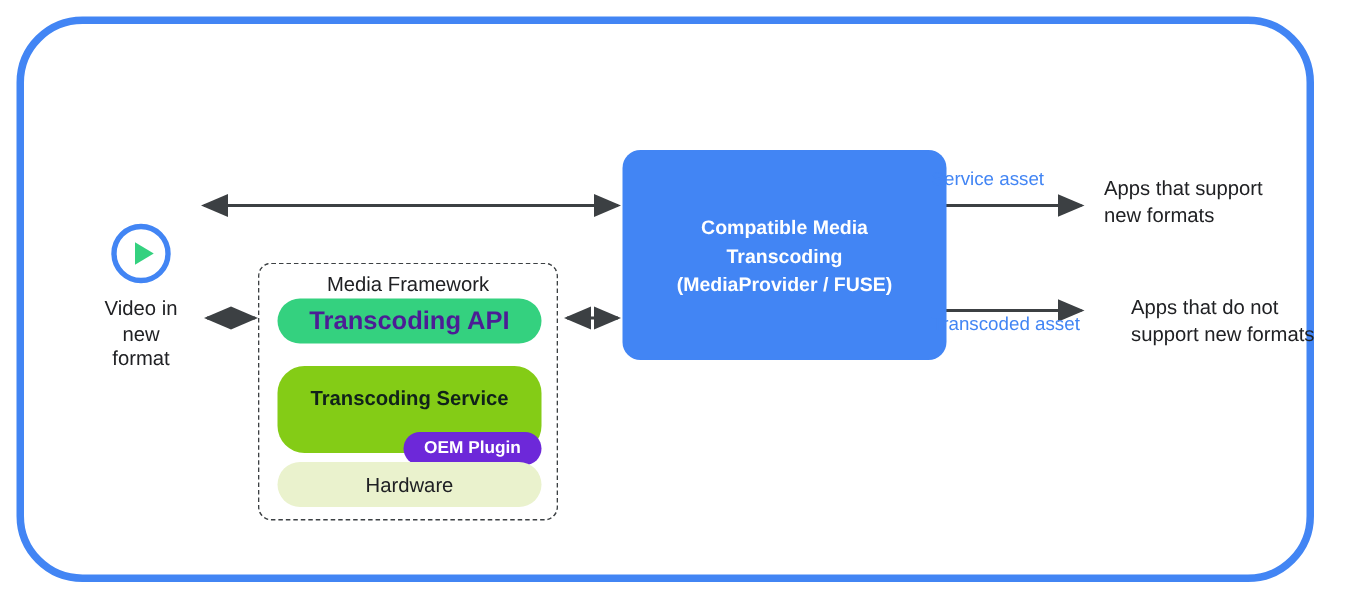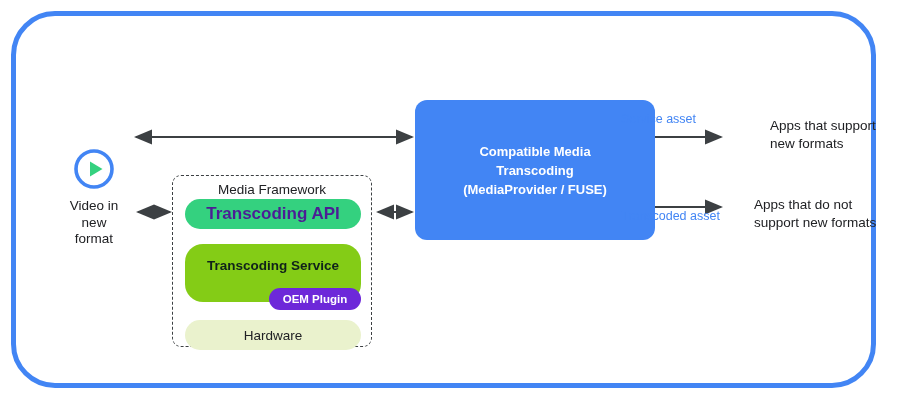--- a/index.html
+++ b/index.html
@@ -98,21 +98,21 @@
     top: 68px;
     height: 58px;
     background: #84cc16;
     font-size: 13.5px;
     font-weight: bold;
     color: #10221a;
     align-items: flex-start;
     padding-top: 14px;
   }
   #hardware {
-    top: 144px;
+    top: 132px;
     height: 30px;
     background: #eaf2cd;
     font-size: 13.5px;
     color: #202124;
   }
   #oem-plugin {
     position: absolute;
     left: 96px;
     top: 112px;
     width: 92px;
@@ -126,21 +126,21 @@
     align-items: center;
     justify-content: center;
     box-sizing: border-box;
   }
 
   
   #cmt-box {
     position: absolute;
     left: 415px;
     top: 100px;
-    width: 240px;
+    width: 216px;
     height: 140px;
     background: #4285f4;
     border-radius: 12px;
     display: flex;
     align-items: center;
     justify-content: center;
     text-align: center;
     color: #ffffff;
     font-size: 13px;
     font-weight: bold;
@@ -166,21 +166,21 @@
   #original-asset-label { left: 621px; top: 112px; }
   #transcoded-asset-label { left: 621px; top: 209px; }
 
   .apps-label {
     position: absolute;
     font-size: 13.5px;
     line-height: 17.5px;
     color: #202124;
     white-space: pre-line;
   }
-  #apps-support-label { left: 736px; top: 117px; margin-left: 34px; }
+  #apps-support-label { left: 736px; top: 117px; }
   #apps-no-support-label { left: 736px; top: 196px; margin-left: 18px; }
 </style>
 </head>
 <body>
 
 <div id="canvas">
 
   <div id="outer-frame"></div>
 
   <svg class="arrow-svg" style="left:128px; top:124px; width:292px; height:26px;" viewBox="0 0 292 26">

